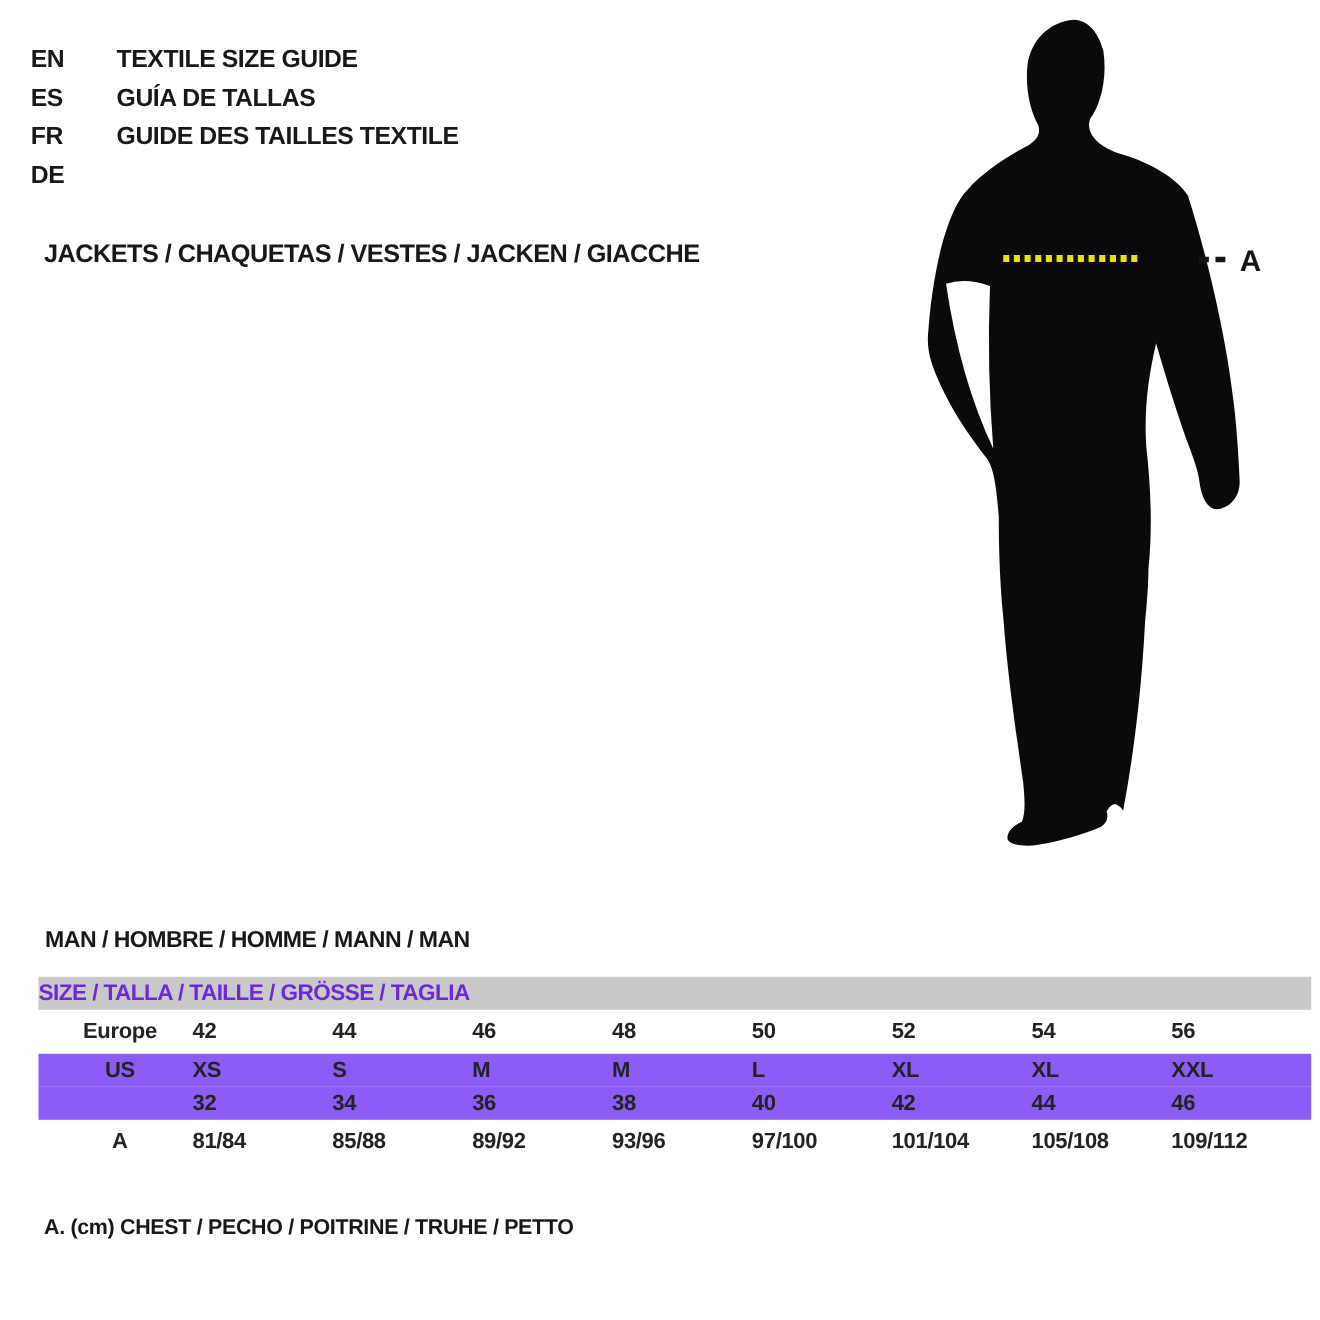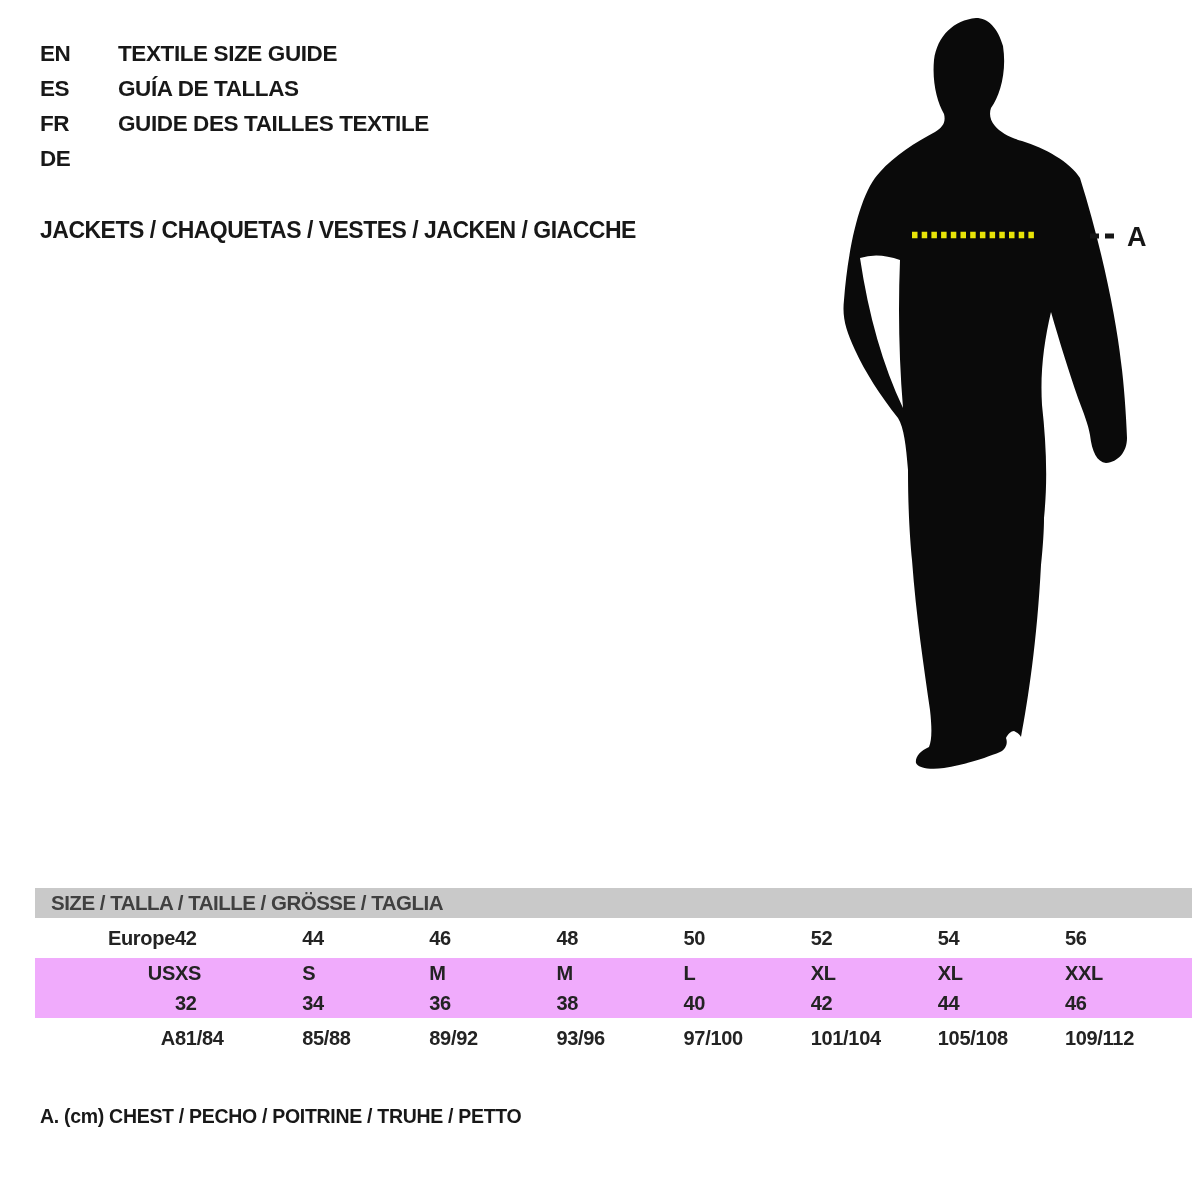--- a/index.html
+++ b/index.html
@@ -2,40 +2,40 @@
 <html><head>
 <meta charset="utf-8">
 <style>
   html,body{margin:0;padding:0;background:#ffffff;}
   .canvas{
     position:relative;width:1200px;height:1200px;background:#ffffff;overflow:hidden;
     font-family:"Liberation Sans","DejaVu Sans",sans-serif;
     font-weight:700;color:#181818;
   }
   
-  .lang-block{position:absolute;left:40px;top:36px;}
+  .lang-block{position:absolute;left:28px;top:36px;}
   .lang-row{display:grid;grid-template-columns:78px auto;height:35px;align-items:center;
     font-size:22.5px;letter-spacing:-0.4px;}
   
   .categories{position:absolute;left:40px;top:214px;font-size:23px;line-height:33.5px;letter-spacing:-0.5px;}
   
   .figure-wrap{position:absolute;left:840px;top:0;width:360px;height:780px;}
   .figure-wrap svg{display:block;width:360px;height:780px;}
   .measure-a{font-family:"Liberation Sans","DejaVu Sans",sans-serif;font-weight:700;font-size:27px;fill:#161616;}
   
   .section-title{position:absolute;left:41px;top:843px;font-size:21px;letter-spacing:-0.5px;}
   
   .size-table{position:absolute;left:35px;top:888px;width:1157px;font-size:20px;letter-spacing:-0.3px;}
-  .banner{height:30px;line-height:30px;background:#c9c9c9;color:#404040;padding-left:16px;
+  .banner{height:30px;line-height:30px;background:#c9c9c9;color:#6d28d9;padding-left:0;
     font-size:20.5px;letter-spacing:-0.5px;}
   .trow{display:grid;grid-template-columns:140px repeat(8,1fr);align-items:center;color:#232323;}
   .trow.h40{height:40px;}
   .trow.h30{height:30px;}
-  .trow.shaded{background:#f0abfc;}
-  .tlabel{padding-left:8px;text-align:right;}
+  .trow.shaded{background:#8b5cf6;}
+  .tlabel{padding-left:8px;text-align:center;}
   .tcell{}
   
   .footnote{position:absolute;left:40px;top:1105px;font-size:19.5px;letter-spacing:-0.3px;}
 </style>
 </head>
 <body>
 
 <div class="canvas">
 
   <div class="lang-block">
@@ -97,20 +97,21 @@
         C160,96 167,72 163,46
         C158,28 148,18 136,18 Z"></path>
       <path fill="#ffffff" d="
         M20,258 Q38,252 60,260 Q57,335 63,408 Q33,345 20,258 Z"></path>
       <line x1="72" y1="235" x2="197" y2="235" stroke="#e9e407" stroke-width="6.5" stroke-dasharray="5.5,4.2"></line>
       <line x1="250" y1="236" x2="280" y2="236" stroke="#161616" stroke-width="5" stroke-dasharray="9,6"></line>
       <text class="measure-a" x="287" y="246">A</text>
     </svg>
   </div>
 
+  <div class="section-title">MAN / HOMBRE / HOMME / MANN / MAN</div>
 
   <div class="size-table">
     <div class="banner">SIZE / TALLA / TAILLE / GRÖSSE / TAGLIA</div>
 
     <div class="trow h40">
       <span class="tlabel">Europe</span>
       <span class="tcell">42</span>
       <span class="tcell">44</span>
       <span class="tcell">46</span>
       <span class="tcell">48</span>

